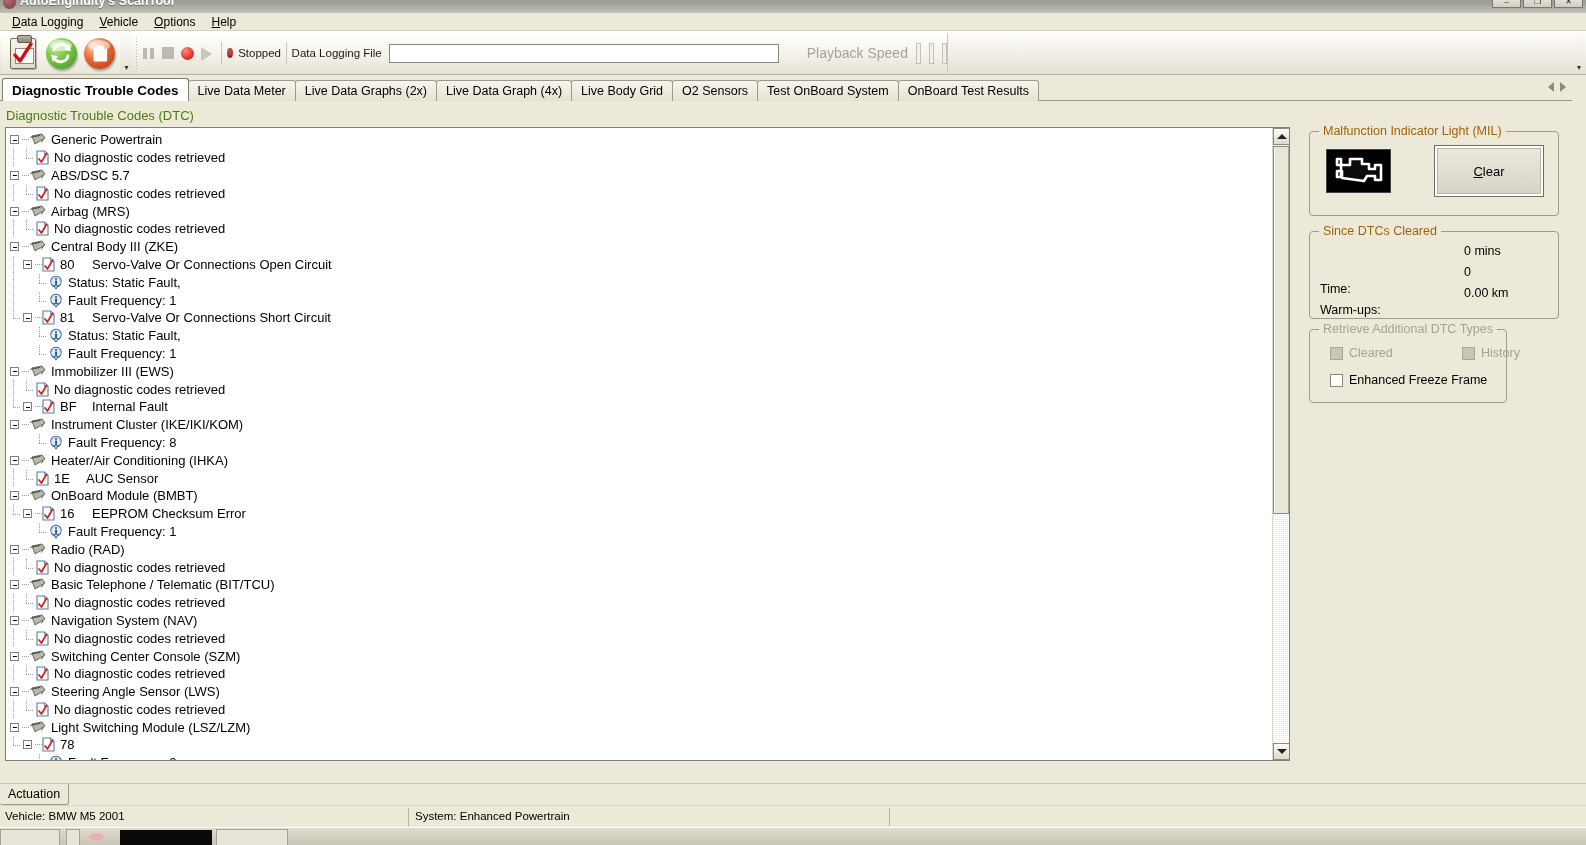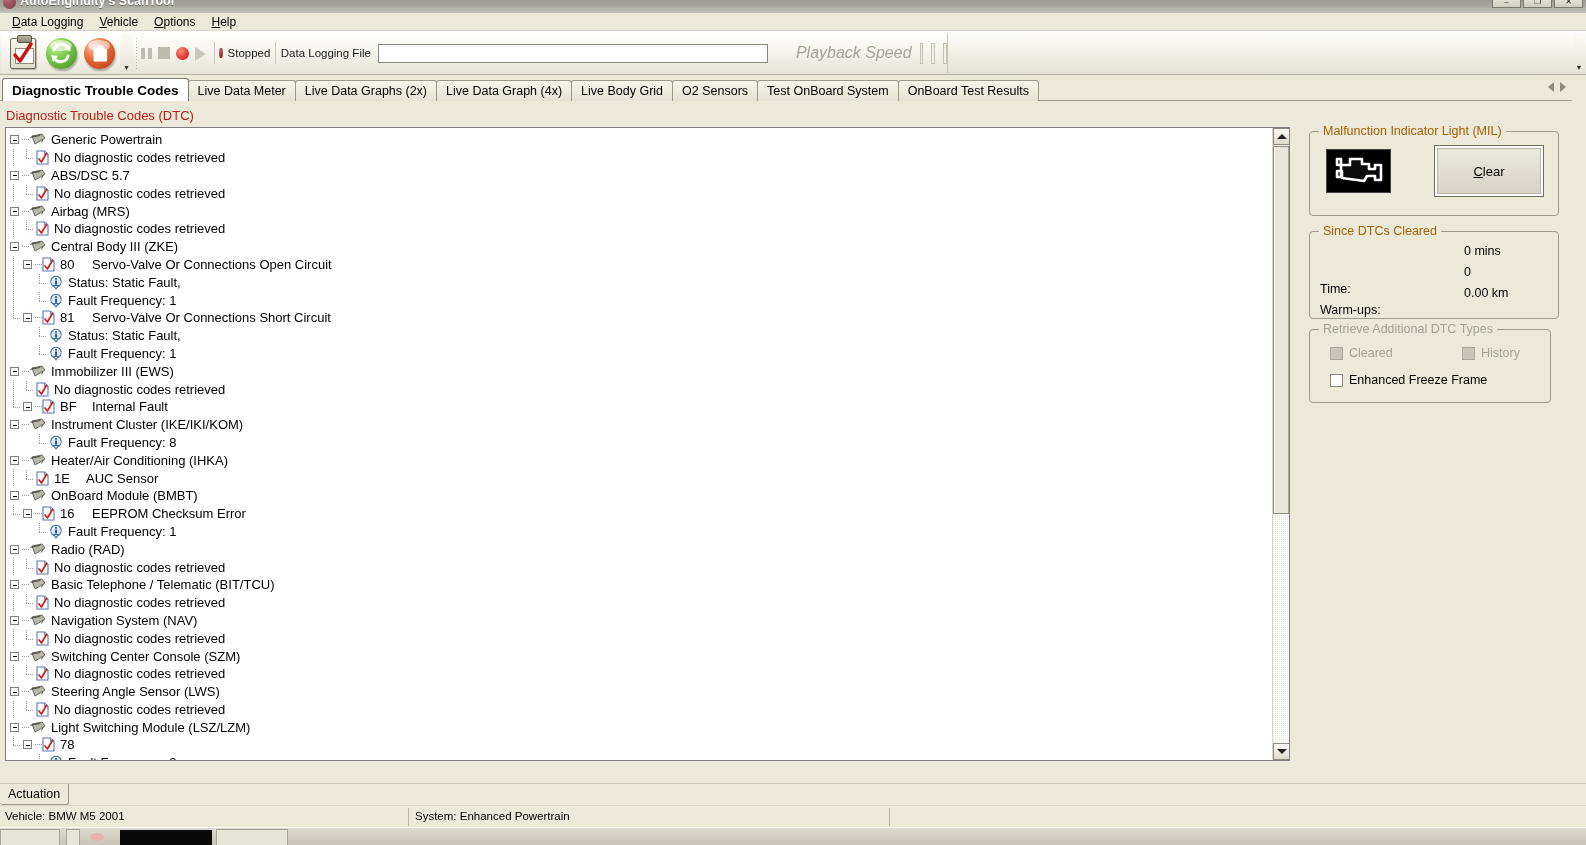--- a/index.html
+++ b/index.html
@@ -116,21 +116,21 @@
   .pause-bars i { display:block; width: 4px; height: 11px; background: #bdbab0; }
   .stop-sq { width: 12px; height: 12px; background: #bdbab0; margin: 5px auto; }
   .rec-dot { width: 13px; height: 13px; border-radius: 50%; margin: 5px auto;
     background: radial-gradient(circle at 35% 30%, #ff8a7a, #d00000); }
   .play-tri { width: 0; height: 0; margin: 5px auto;
     border-left: 11px solid #c9c6bc; border-top: 7px solid transparent; border-bottom: 7px solid transparent; }
   .tb-sep { width: 1px; height: 22px; background: #cbc8ba; margin: 0 5px; }
   .status-dot { width: 10px; height: 10px; border-radius: 50%;
     background: radial-gradient(circle at 35% 30%, #c05a5a, #8a1515); margin-right: 5px; }
   .tb-label { font-size: 11.5px; color: #1a1a1a; white-space: nowrap; }
-  .tb-label-dim { font-size: 16px; color: #a6a299; white-space: nowrap; font-style: italic; }
+  .tb-label-dim { font-size: 14px; color: #a6a299; white-space: nowrap; }
   .logfile-input {
     flex: 0 0 auto; width: 390px; height: 19px; margin-left: 7px;
     background: #ffffff; border: 1px solid #8b8878;
     font-size: 11.5px; font-family: "Liberation Sans", sans-serif;
     padding: 0 3px; color: #000;
   }
   .spd-slot { width: 7px; height: 21px; border: 1px solid #c4c0b2; margin-left: 8px; background: #f2f0e8; }
   .tb-overflow {
     position: absolute; right: 2px; top: 3px; width: 10px; height: 38px;
     background: linear-gradient(to bottom,#fbfaf5,#e6e3d7);
@@ -162,21 +162,21 @@
   .tabnav {
     position: absolute; right: 6px; top: 4px; display: flex; gap: 6px; align-items: center;
   }
   .tabnav i { display:block; width:0;height:0; }
   .tri-l { border-right: 6px solid #8e8b7e; border-top: 5px solid transparent; border-bottom: 5px solid transparent; }
   .tri-r { border-left: 6px solid #8e8b7e; border-top: 5px solid transparent; border-bottom: 5px solid transparent; }
 
   
   .panel-caption {
     position: absolute; left: 6px; top: 108px;
-    font-size: 13px; color: #b91c1c;
+    font-size: 13px; color: #4d7c0f;
   }
   .treebox {
     position: absolute; left: 5px; top: 127px; width: 1285px; height: 634px;
     background: #ffffff;
     border: 1px solid #7f7f7f;
     overflow: hidden;
   }
   .treeinner {
     position: absolute; left: 0; top: 0; right: 17px; bottom: 0;
     overflow: hidden; padding: 3px 0 0 4px;
@@ -253,21 +253,21 @@
   }
   .grp > .grp-title {
     position: absolute; top: -8px; left: 9px;
     background: #ece9d8; padding: 0 4px;
     font-size: 12.5px; color: #a16207; white-space: nowrap;
   }
   .grp.disabled > .grp-title { color: #a5a296; }
 
   #grp-mil { left: 1309px; top: 131px; width: 250px; height: 85px; }
   #grp-since { left: 1309px; top: 231px; width: 250px; height: 88px; }
-  #grp-retrieve { left: 1309px; top: 329px; width: 242px; height: 74px; }
+  #grp-retrieve { left: 1309px; top: 329px; width: 198px; height: 74px; }
 
   .mil-icon {
     position: absolute; left: 16px; top: 17px; width: 65px; height: 44px;
     background: #000000; border: 1px solid #444;
     display: flex; align-items: center; justify-content: center;
   }
   .clear-btn {
     position: absolute; left: 124px; top: 13px; width: 110px; height: 52px;
     background: linear-gradient(to bottom,#eceade,#d6d2c4);
     border: 1px solid #6f6c60;

